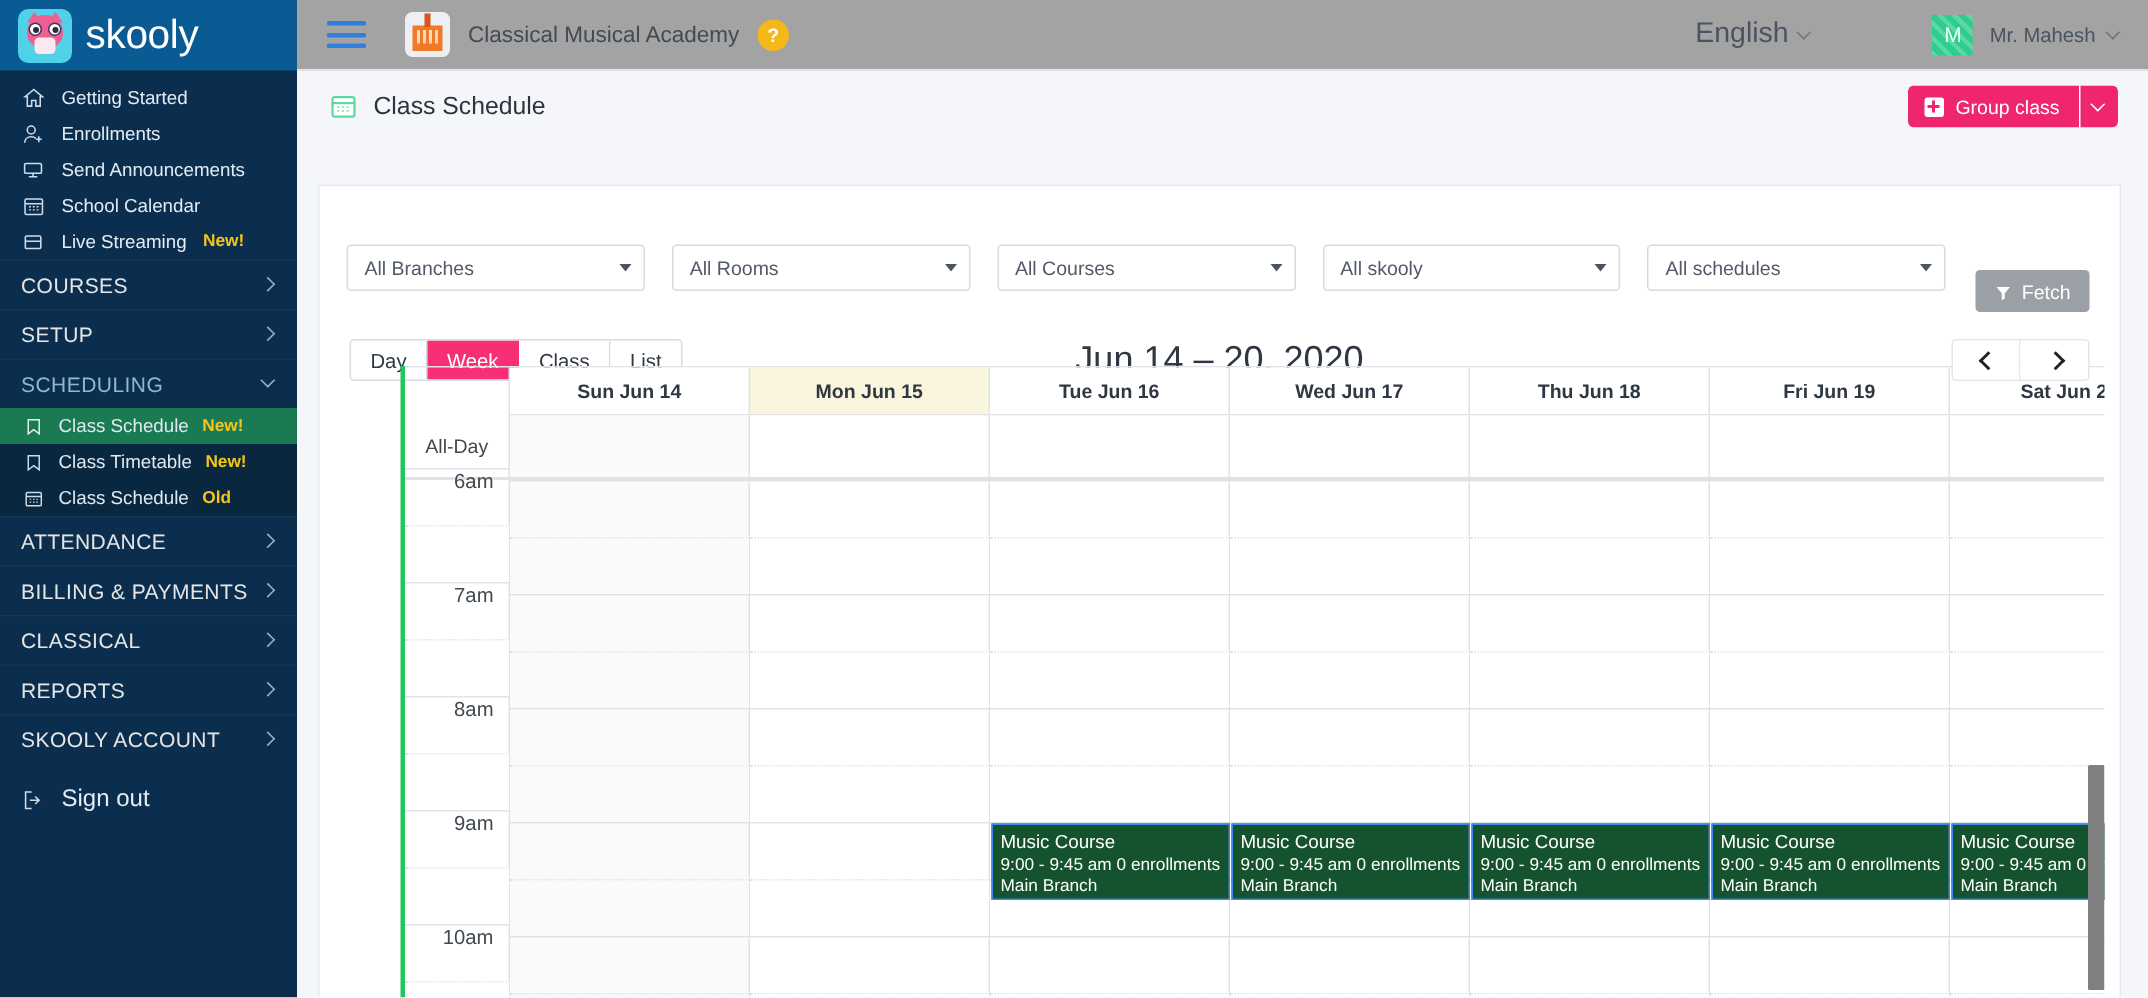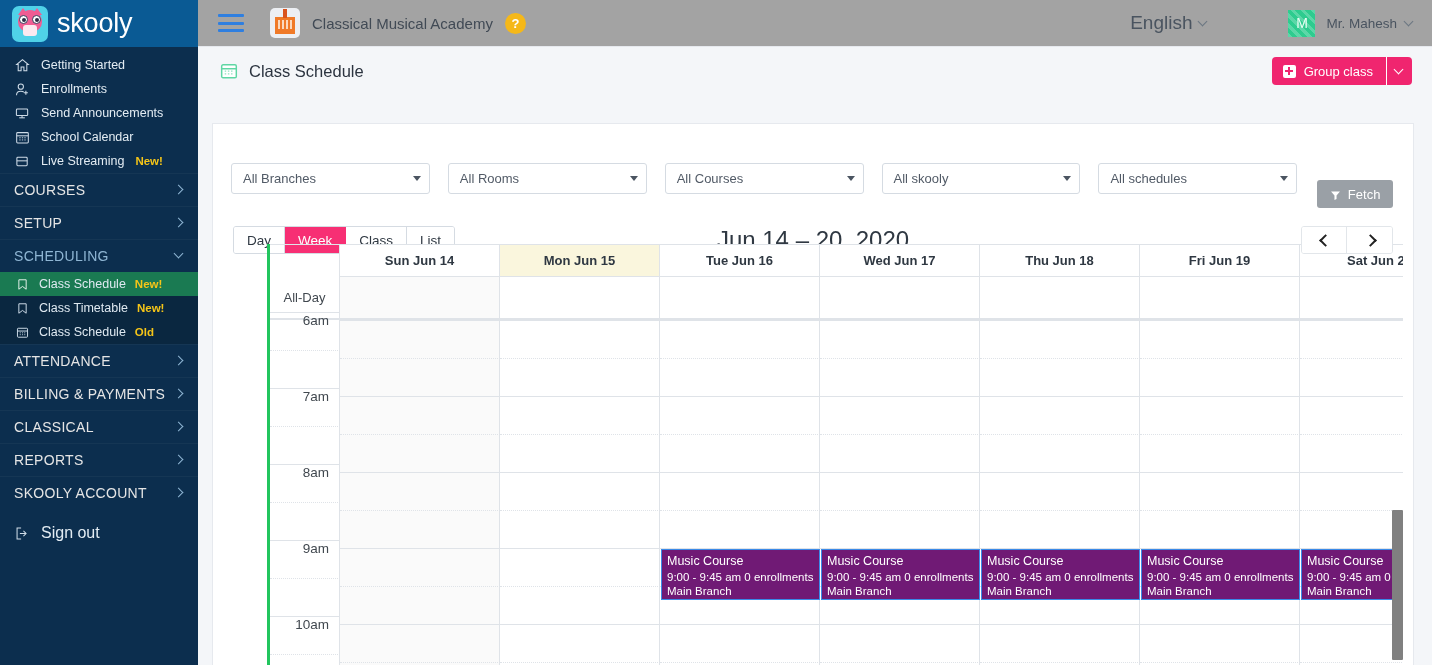--- a/index.html
+++ b/index.html
@@ -282,21 +282,21 @@
     width: 160px; flex: 0 0 160px; height: 38px;
     border-right: 1px solid #dfe3e8; background: #fff;
   }
   .slot-cell.weekend { background: #fafafa; }
   .slotrow.hour > div { border-top: 1px solid #dfe3e8; }
   .slotrow.half > div { border-top: 1px dotted #dfe3e8; }
   .slotrow.hour > .slot-label { border-top-color: #dfe3e8; }
 
   .event {
     position: absolute; width: 159px;
-    background: #701a75; border: 1px solid #3b8ae8;
+    background: #14532d; border: 1px solid #3b8ae8;
     color: #fff; padding: 4px 5px 3px 5px; overflow: hidden;
     cursor: pointer; line-height: 1.25;
   }
   .ev-title { font-size: 12.5px; }
   .ev-meta { font-size: 11.5px; }
   .ev-loc { font-size: 11.5px; }
 
   .vscroll {
     position: absolute; right: 0; width: 11px;
     background: #808080; border-radius: 1px; cursor: pointer;

